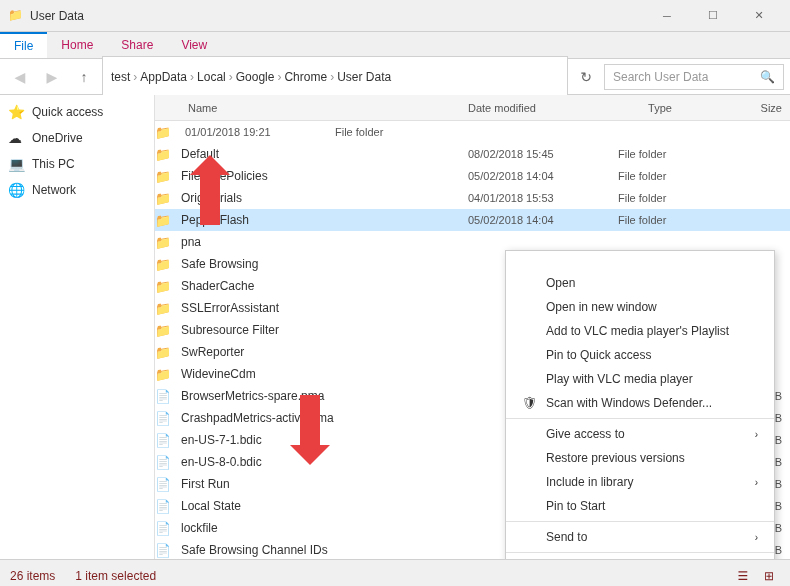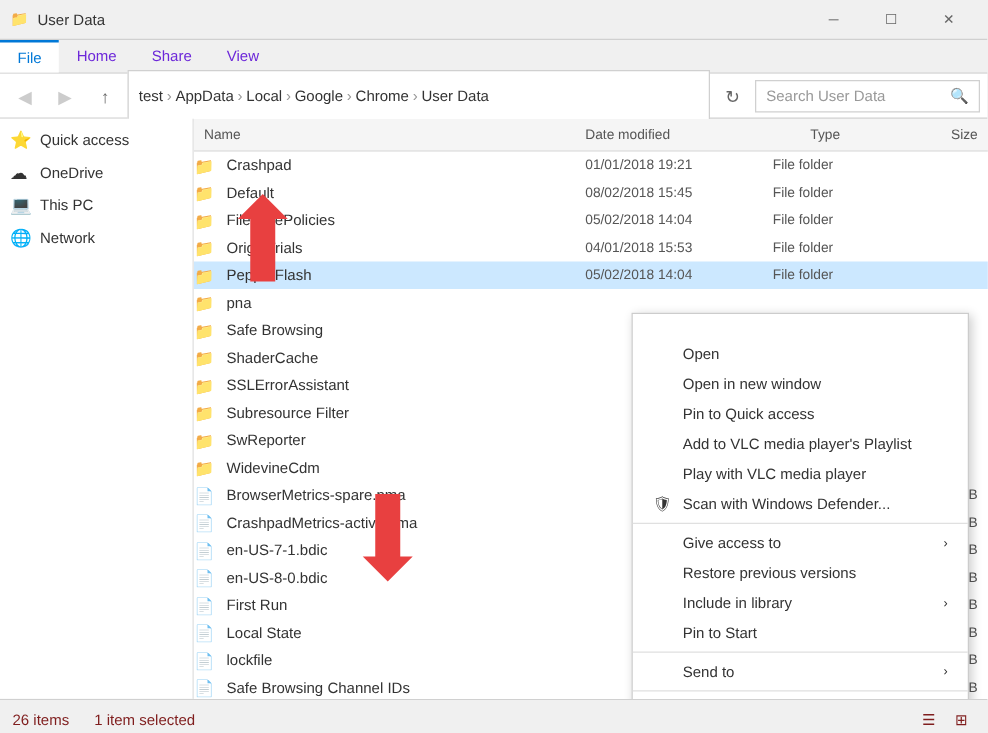--- a/index.html
+++ b/index.html
@@ -29,21 +29,21 @@
       border-bottom: 1px solid #d0d0d0;
       text-align: center;
     }
     .ribbon-tabs {
       display: flex;
       height: 26px;
     }
     .ribbon-tab {
       padding: 0 14px;
       display: flex; align-items: center;
-      font-size: 12px; cursor: pointer; color: #6d28d9;
+      font-size: 12px; cursor: pointer; color: #be185d;
     }
     .ribbon-tab.active {
       background: white;
       border-top: 2px solid #0078d7;
       color: #0078d7;
     }
 
     
     .address-bar {
       background: white;
@@ -108,21 +108,21 @@
     .file-list-header {
       display: flex;
       align-items: center;
       height: 26px;
       border-bottom: 1px solid #e0e0e0;
       background: #f5f5f5;
       font-size: 11px;
       color: #555;
       position: sticky; top: 0;
     }
-    .col-name { flex: 1; padding: 0 8px; }
+    .col-name { flex: 1; padding: 0 8px; margin-left: 25px; }
     .col-date { width: 150px; padding: 0 8px; }
     .col-type { width: 100px; padding: 0 8px; text-align: center; }
     .col-size { width: 80px; padding: 0 8px; text-align: right; }
 
     .file-item {
       display: flex; align-items: center;
       height: 22px; cursor: pointer;
       font-size: 12px; color: #333;
     }
     .file-item.selected { background: #cce8ff; }
@@ -242,21 +242,20 @@
   <div class="file-list">
     <div class="file-list-header">
       <div class="col-name">Name</div>
       <div class="col-date">Date modified</div>
       <div class="col-type">Type</div>
       <div class="col-size">Size</div>
     </div>
 
     <div class="file-item">
       <span class="file-icon">📁</span>
-      <span class="fn">Crashpad</span>
       <span class="fd">01/01/2018 19:21</span>
       <span class="ft">File folder</span>
       <span class="fs"></span>
     </div>
     <div class="file-item">
       <span class="file-icon">📁</span>
       <span class="fn">Default</span>
       <span class="fd">08/02/2018 15:45</span>
       <span class="ft">File folder</span>
       <span class="fs"></span>
@@ -392,25 +391,25 @@
       <div class="cm-item">
           <span class="cm-icon"></span>
           <span>Open</span>
         </div>
       <div class="cm-item">
           <span class="cm-icon"></span>
           <span>Open in new window</span>
         </div>
       <div class="cm-item">
           <span class="cm-icon"></span>
+          <span>Add to VLC media player's Playlist</span>
+        </div>
+      <div class="cm-item">
+          <span class="cm-icon"></span>
           <span>Pin to Quick access</span>
-        </div>
-      <div class="cm-item">
-          <span class="cm-icon"></span>
-          <span>Add to VLC media player's Playlist</span>
         </div>
       <div class="cm-item">
           <span class="cm-icon"></span>
           <span>Play with VLC media player</span>
         </div>
       <div class="cm-item">
           <span class="cm-icon">🛡</span>
           <span>Scan with Windows Defender...</span>
         </div>
       <div class="cm-separator"></div>

